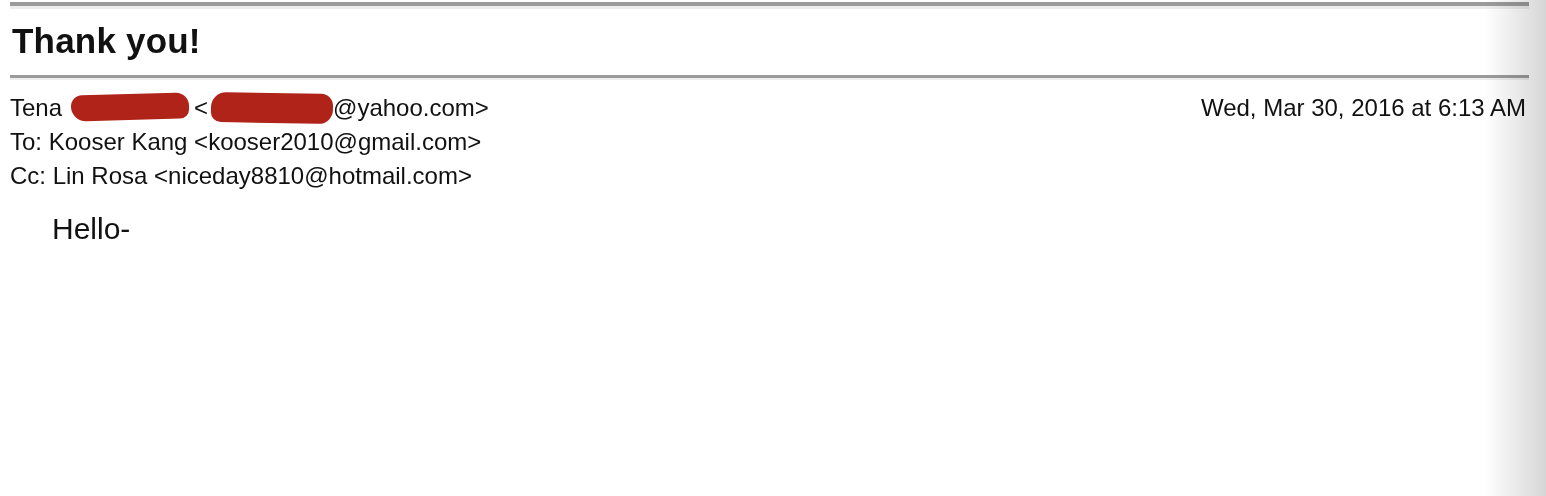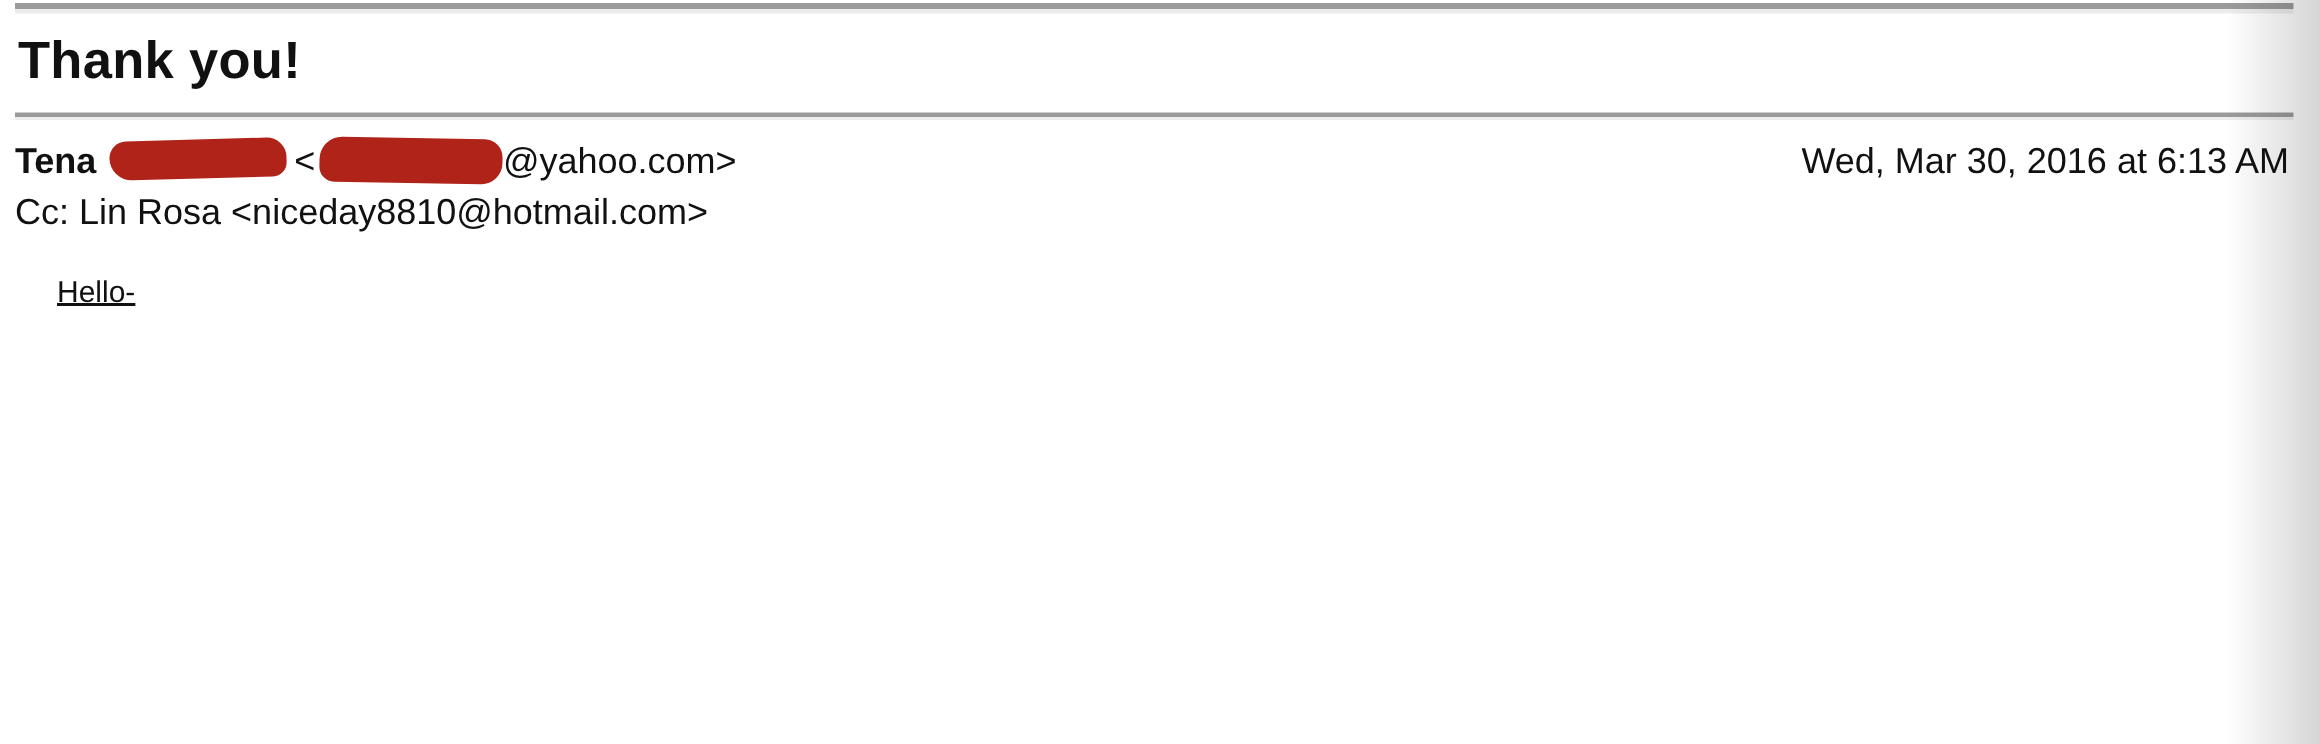--- a/index.html
+++ b/index.html
@@ -31,37 +31,36 @@
   }
   .meta {
     display: flex;
     justify-content: space-between;
     align-items: flex-start;
     margin: 11px 20px 0 10px;
     font-size: 24px;
     line-height: 34px;
   }
   .meta-left { white-space: nowrap; }
-  .bold { font-weight: bold; text-align: right; }
+  .bold { font-weight: normal; text-align: right; }
   .date { white-space: nowrap; }
   .redact {
     display: inline-block;
     background: var(--redaction, #b02318);
     border-radius: 13px;
   }
   .r1 { width: 118px; height: 26px; vertical-align: -4px; margin: 0 5px 0 9px; transform: rotate(-1.6deg); border-radius: 12px 14px 10px 16px; }
   .r2 { width: 122px; height: 30px; vertical-align: -7px; margin: 0 0 0 3px;  transform: rotate(1deg);    border-radius: 15px 12px 14px 10px; }
   .r3 { width: 94px;  height: 28px; vertical-align: -7px; margin: 0 2px 0 1px; transform: rotate(-1deg);  border-radius: 14px 10px 12px 14px; }
   .r4 { width: 124px; height: 30px; vertical-align: -7px; margin: 0 0 0 3px;  transform: rotate(0.8deg);  border-radius: 12px 15px 10px 14px; }
   .body-text { margin: 22px 0 0 38px; }
   .body-text p {
-    font-size: 20px;
+    font-size: 30px;
     line-height: 28px;
-    margin: 0 0 34px 0;
-    text-decoration: underline;
+    margin: 0 0 34px 14px;
   }
   .edge-shadow {
     position: absolute;
     top: 0;
     right: 0;
     width: 62px;
     height: 100%;
     background: linear-gradient(to right, rgba(0,0,0,0) 0%, rgba(0,0,0,0.16) 100%);
     pointer-events: none;
   }
@@ -75,20 +74,21 @@
 
   <h1 class="title">Thank you!</h1>
 
   <div class="mid-rule"></div>
 
   <div class="meta">
     <div class="meta-left">
       <div>
         <span class="bold">Tena</span><span class="redact r1"></span><span>&lt;</span><span class="redact r2"></span><span>@yahoo.com&gt;</span>
       </div>
+      <div>To: Kooser Kang &lt;kooser2010@gmail.com&gt;</div>
       <div>Cc: Lin Rosa &lt;niceday8810@hotmail.com&gt;</div>
     </div>
     <div class="date">Wed, Mar 30, 2016 at 6:13 AM</div>
   </div>
 
   <div class="body-text">
     <p>Hello-</p>
   </div>
 
   <div class="edge-shadow"></div>

